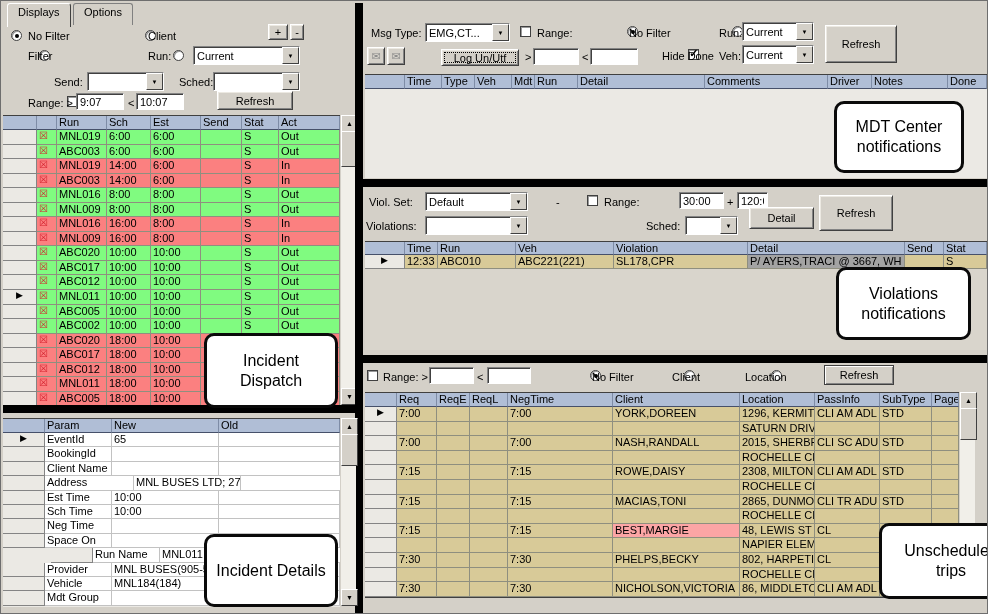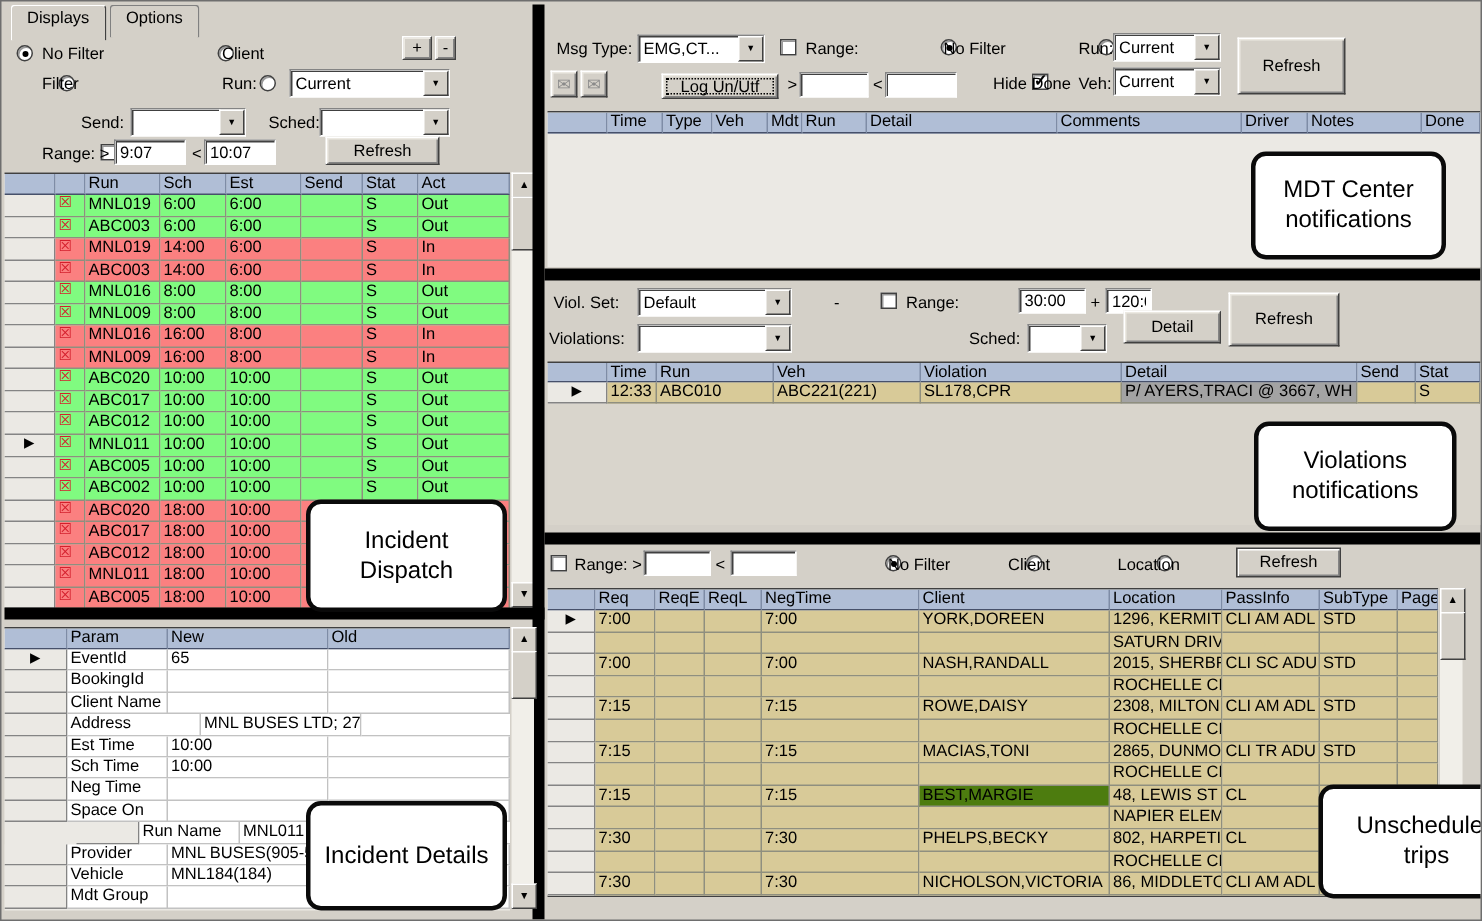--- a/index.html
+++ b/index.html
@@ -666,21 +666,21 @@
         <div class="tcell" style="width: 65px; background: rgb(216, 202, 152); border-color: rgb(143, 143, 127);"></div>
         <div class="tcell" style="width: 52px; background: rgb(216, 202, 152); border-color: rgb(143, 143, 127);"></div>
         <div class="tcell" style="width: 27px; background: rgb(216, 202, 152); border-color: rgb(143, 143, 127);"></div>
       </div>
       <div class="trow" style="height: 14.6px;">
         <div class="tcell selcell" style="width: 32px;"></div>
         <div class="tcell" style="width: 40px; background: rgb(216, 202, 152); border-color: rgb(143, 143, 127);">7:15</div>
         <div class="tcell" style="width: 33px; background: rgb(216, 202, 152); border-color: rgb(143, 143, 127);"></div>
         <div class="tcell" style="width: 38px; background: rgb(216, 202, 152); border-color: rgb(143, 143, 127);"></div>
         <div class="tcell" style="width: 105px; background: rgb(216, 202, 152); border-color: rgb(143, 143, 127);">7:15</div>
-        <div class="tcell" style="width: 127px; background: #4d7c0f; border-color: rgb(143, 143, 127);">BEST,MARGIE</div>
+        <div class="tcell" style="width: 127px; background: #fca5a5; border-color: rgb(143, 143, 127);">BEST,MARGIE</div>
         <div class="tcell" style="width: 75px; background: rgb(216, 202, 152); border-color: rgb(143, 143, 127);">48, LEWIS ST</div>
         <div class="tcell" style="width: 65px; background: rgb(216, 202, 152); border-color: rgb(143, 143, 127);">CL</div>
         <div class="tcell" style="width: 52px; background: rgb(216, 202, 152); border-color: rgb(143, 143, 127);"></div>
         <div class="tcell" style="width: 27px; background: rgb(216, 202, 152); border-color: rgb(143, 143, 127);"></div>
       </div>
       <div class="trow" style="height: 14.6px;">
         <div class="tcell selcell" style="width: 32px;"></div>
         <div class="tcell" style="width: 40px; background: rgb(216, 202, 152); border-color: rgb(143, 143, 127);"></div>
         <div class="tcell" style="width: 33px; background: rgb(216, 202, 152); border-color: rgb(143, 143, 127);"></div>
         <div class="tcell" style="width: 38px; background: rgb(216, 202, 152); border-color: rgb(143, 143, 127);"></div>
@@ -742,15 +742,15 @@
     </div>
   <div class="vscroll" style="left:958px;top:391px;height:204px;">
     <div class="sbtn" style="top:0;">▲</div>
     <div class="sthumb" style="top:16px;height:30px;"></div>
     <div class="sbtn" style="bottom:0;">▼</div>
   </div>
 
   <div class="callout" style="left:203px;top:332px;width:116px;height:65px;">Incident Dispatch</div>
   <div class="callout" style="left:203px;top:533px;width:116px;height:63px;">Incident Details</div>
   <div class="callout" style="left:833px;top:100px;width:112px;height:62px;">MDT Center notifications</div>
-  <div class="callout" style="left:835px;top:280px;width:117px;height:63px;">Violations notifications</div>
+  <div class="callout" style="left:835px;top:266px;width:117px;height:63px;">Violations notifications</div>
   <div class="callout" style="left:878px;top:522px;width:126px;height:66px;">Unscheduled trips</div>
 </div>
 
 </body></html>

